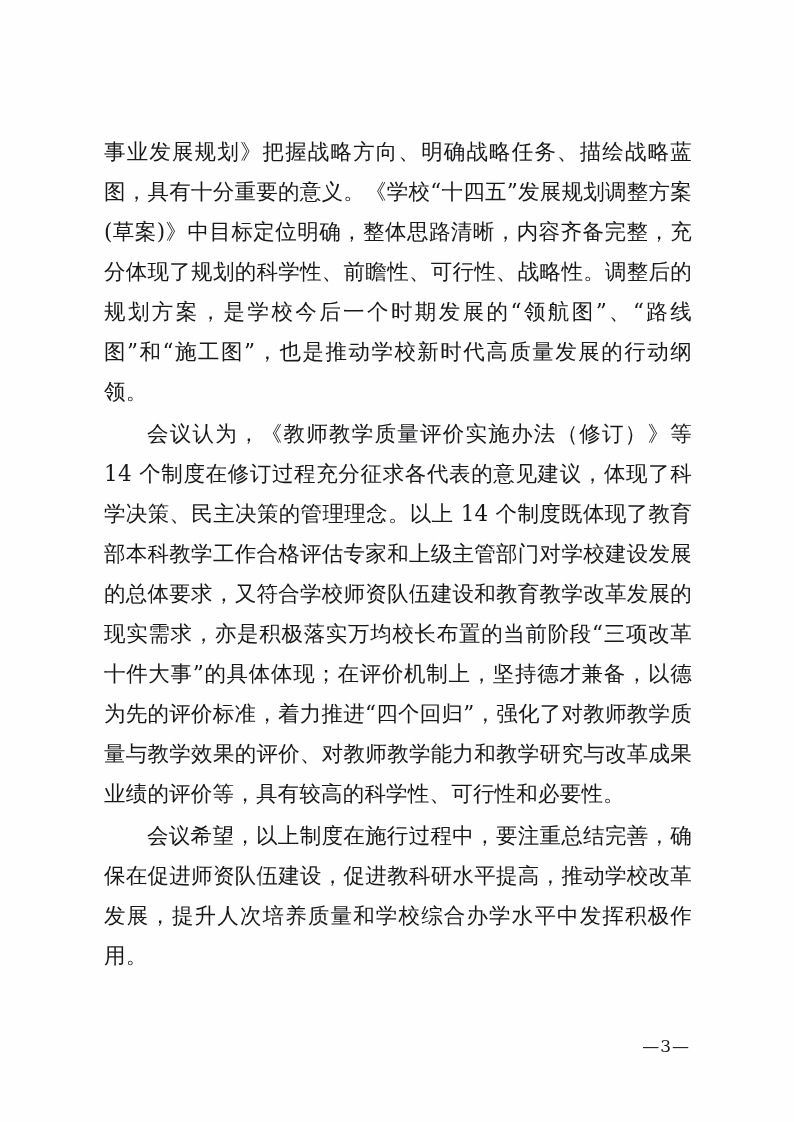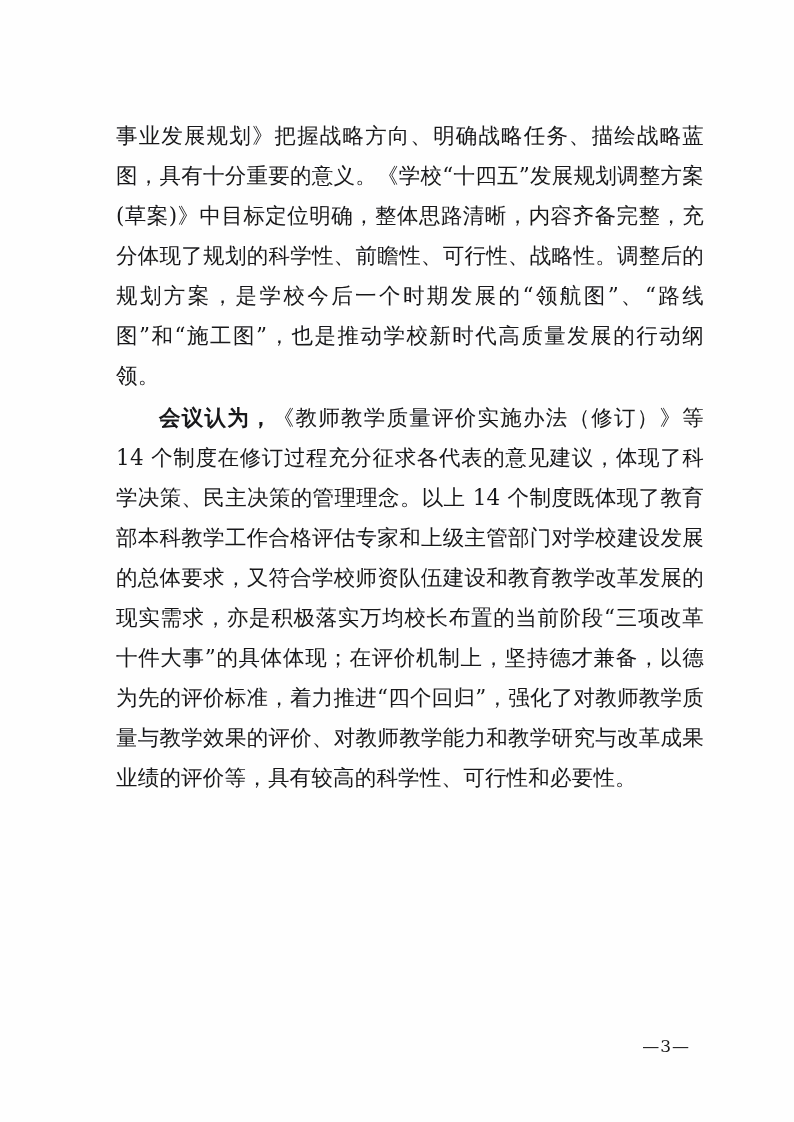--- a/index.html
+++ b/index.html
@@ -16,38 +16,37 @@
     overflow: hidden;
   }
   .page {
     position: absolute;
     inset: 0;
     background: #fefefe;
   }
   .content {
     position: absolute;
     left: 104px;
-    top: 116px;
+    top: 132px;
     width: 588px;
-    margin-left: 12px;
   }
   .para {
     font-size: 21.5px;
     line-height: 40px;
     text-align: justify;
     text-justify: inter-ideograph;
     margin: 0 0 2px 0;
     letter-spacing: 0.2px;
     color: #18181a;
   }
   .para.indent {
     text-indent: 43px;
   }
   .lead {
-    font-weight: bold;
+    font-weight: normal;
   }
   .page-number {
     position: absolute;
     right: 104px;
     bottom: 66px;
     font-size: 17px;
     color: #1a1a1a;
     letter-spacing: 1px;
     font-family: "DejaVu Serif", "Liberation Serif", serif;
   }
@@ -58,18 +57,19 @@
 </head>
 <body>
 
 <div class="page">
   <div class="content">
 
     <p class="para"><span>事业发展规划》把握战略方向、明确战略任务、描绘战略蓝图，具有十分重要的意义。《学校“十四五”发展规划调整方案(草案)》中目标定位明确，整体思路清晰，内容齐备完整，充分体现了规划的科学性、前瞻性、可行性、战略性。调整后的规划方案，是学校今后一个时期发展的“领航图”、“路线图”和“施工图”，也是推动学校新时代高质量发展的行动纲领。</span></p>
 
     <p class="para indent"><span class="lead">会议认为，</span><span>《教师教学质量评价实施办法（修订）》等 14 个制度在修订过程充分征求各代表的意见建议，体现了科学决策、民主决策的管理理念。以上 14 个制度既体现了教育部本科教学工作合格评估专家和上级主管部门对学校建设发展的总体要求，又符合学校师资队伍建设和教育教学改革发展的现实需求，亦是积极落实万均校长布置的当前阶段“三项改革十件大事”的具体体现；在评价机制上，坚持德才兼备，以德为先的评价标准，着力推进“四个回归”，强化了对教师教学质量与教学效果的评价、对教师教学能力和教学研究与改革成果业绩的评价等，具有较高的科学性、可行性和必要性。</span></p>
 
+    <p class="para indent"><span class="lead">会议希望，</span><span>以上制度在施行过程中，要注重总结完善，确保在促进师资队伍建设，促进教科研水平提高，推动学校改革发展，提升人次培养质量和学校综合办学水平中发挥积极作用。</span></p>
 
 
   </div>
 
   <div class="page-number"><span class="pnum-line">—3—</span></div>
 </div>
 
 </body></html>

